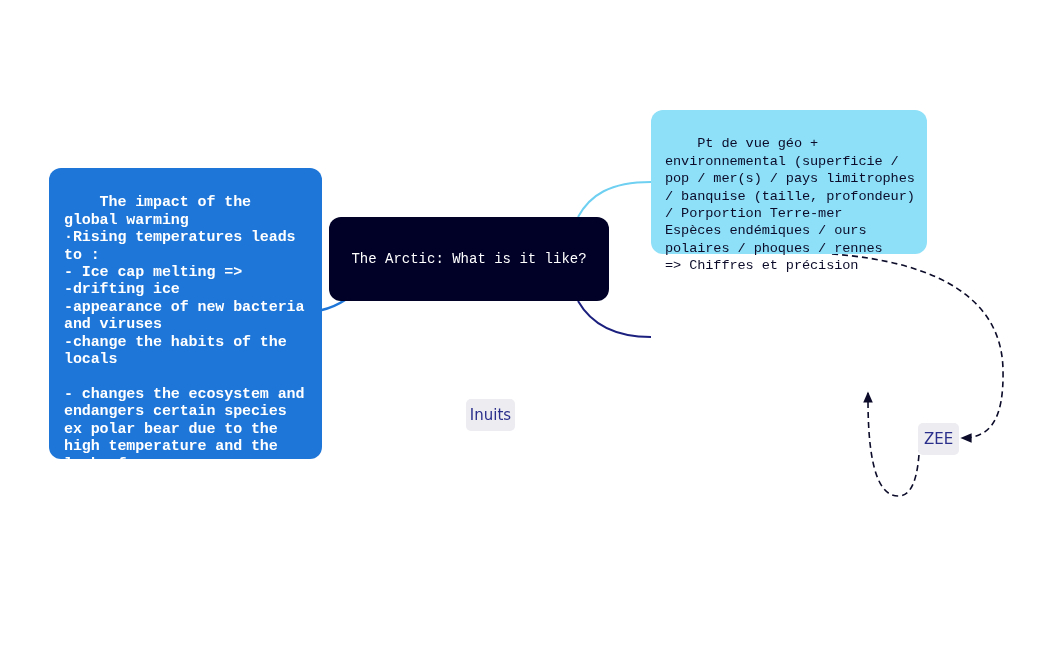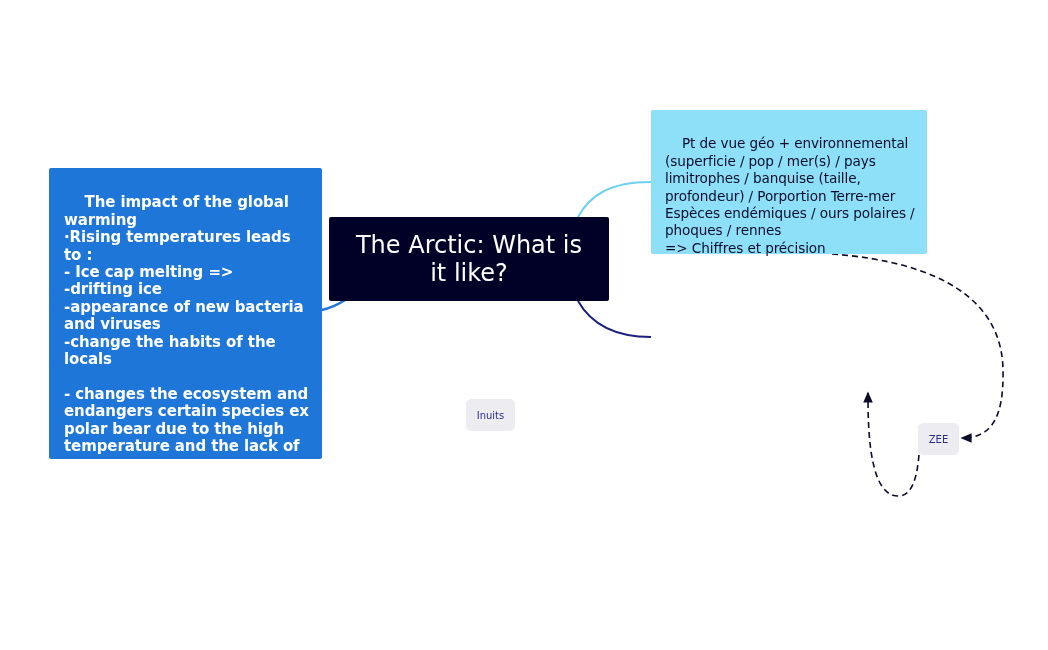--- a/index.html
+++ b/index.html
@@ -4,27 +4,27 @@
   <style>
     html, body { margin: 0; padding: 0; }
     body {
       width: 1048px; height: 650px; position: relative; overflow: hidden;
       background: #ffffff;
       font-family: "DejaVu Sans", "Liberation Sans", sans-serif;
     }
     .canvas { position: absolute; left: 0; top: 0; width: 1048px; height: 650px; }
     svg.links { position: absolute; left: 0; top: 0; width: 1048px; height: 650px; pointer-events: none; }
     .topic {
-      position: absolute; box-sizing: border-box; border-radius: 2px;
-      white-space: pre-wrap; cursor: pointer;
+      position: absolute; box-sizing: border-box; border-radius: 12px;
+      white-space: pre-wrap; cursor: pointer; font-family: Liberation Mono, monospace;
     }
     .central {
       left: 329px; top: 217px; width: 280px; height: 84px;
       background: #010128; color: #ffffff;
-      font-size: 24px; line-height: 28px; text-align: center;
+      font-size: 14px; line-height: 28px; text-align: center;
       display: flex; align-items: center; justify-content: center;
       padding: 0 18px; font-weight: 500;
     }
     .left-topic {
       left: 14px; top: 168px; width: 273px; height: 291px;
       background: #1e76d8; color: #ffffff;
       font-size: 15px; line-height: 17.4px;
       padding: 9px 10px 0 15px; font-weight: bold; letter-spacing: -0.1px; margin-left: 35px;
     }
     .right-top {
@@ -35,21 +35,21 @@
     }
     .right-bottom {
       left: 651px; top: 284px; width: 279px; height: 107px;
       background: #1b1f7e; color: #ffffff;
       font-size: 13.6px; line-height: 17.4px;
       padding: 7px 8px 0 14px; font-weight: bold; letter-spacing: -0.1px;
     }
     .label {
       position: absolute; box-sizing: border-box; border-radius: 5px;
       background: #ececf1; color: #2b2f8c;
-      font-size: 10px; display: flex; align-items: center; justify-content: center;
+      font-size: 15px; display: flex; align-items: center; justify-content: center;
       cursor: pointer;
     }
     .inuits { left: 466px; top: 399px; width: 49px; height: 32px; }
     .zee { left: 918px; top: 423px; width: 41px; height: 32px; }
   </style>
 </head>
 <body>
 
 <div class="canvas">
 

